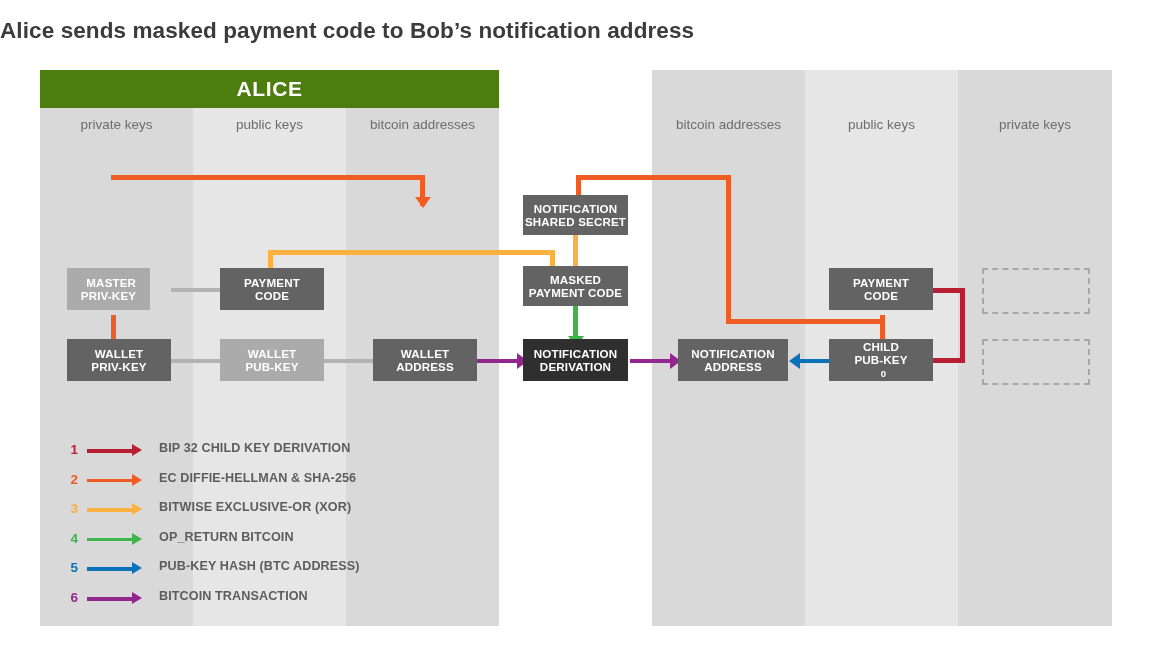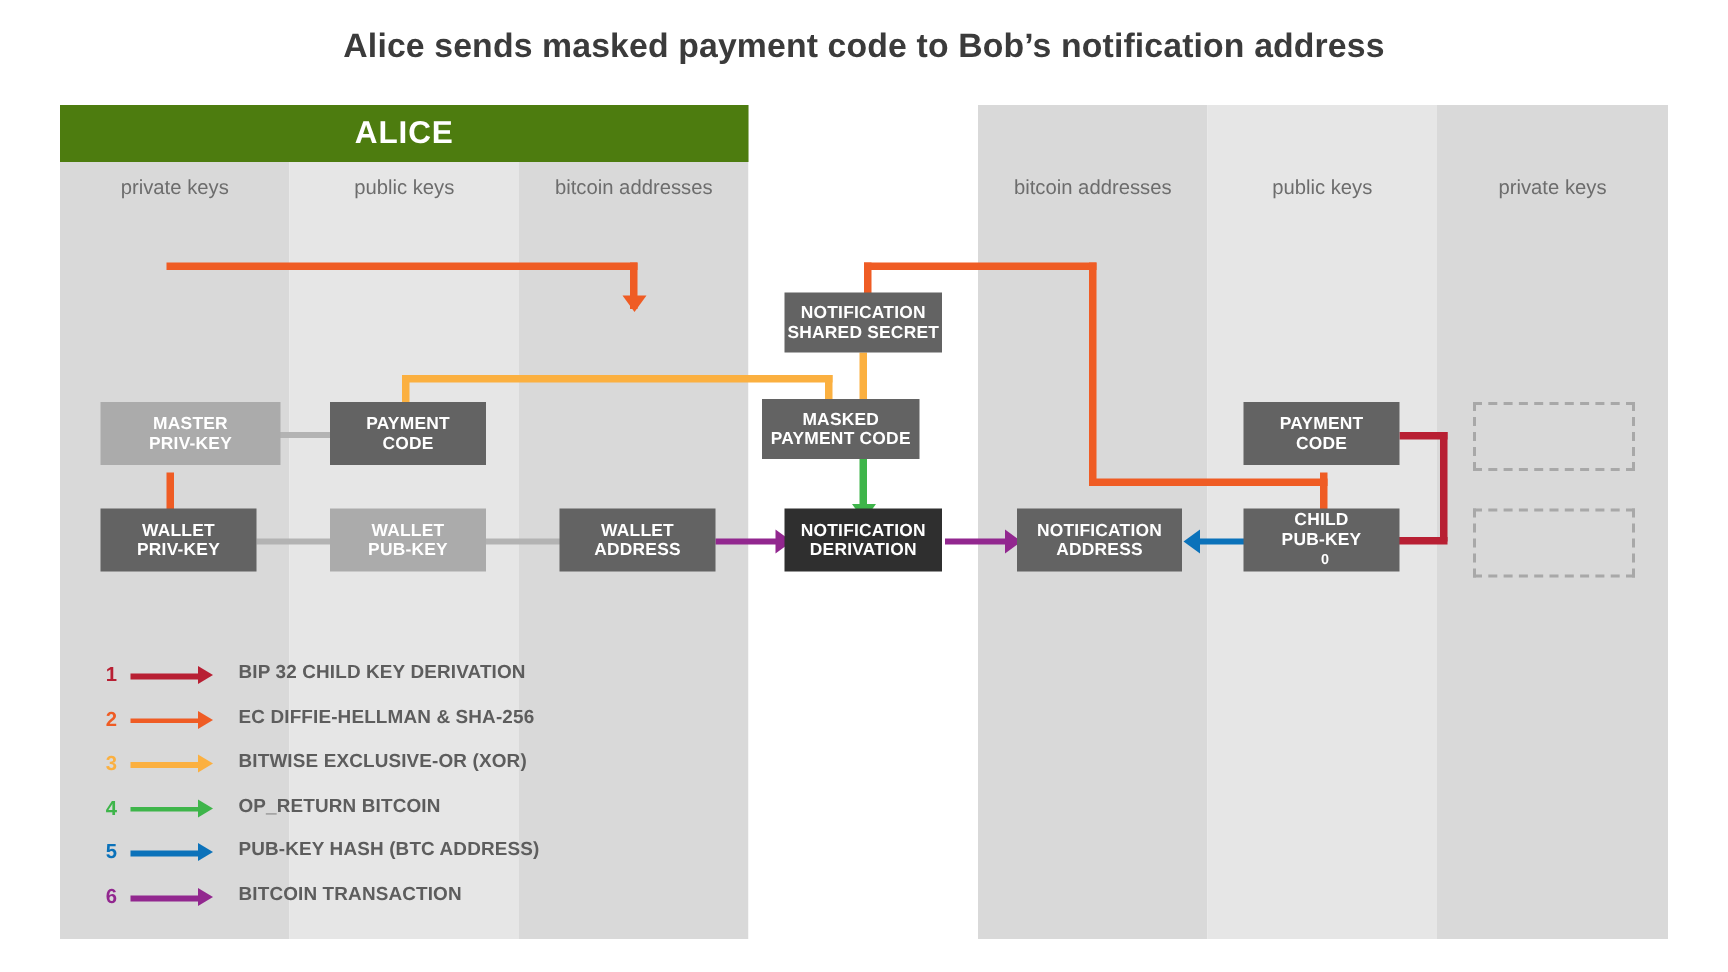--- a/index.html
+++ b/index.html
@@ -2,21 +2,21 @@
 <html><head>
 <meta charset="utf-8">
 <style>
   html,body{margin:0;padding:0;background:#fff;}
   body{width:1152px;height:648px;position:relative;
        font-family:"Liberation Sans","DejaVu Sans",sans-serif;
        -webkit-font-smoothing:antialiased;}
   #stage{position:absolute;inset:0;width:1152px;height:648px;overflow:hidden;}
 
   
-  #title{position:absolute;left:0;top:18px;width:1152px;text-align:center;
+  #title{position:absolute;left:0;top:18px;width:1152px;text-align:left;
          font-size:22.5px;font-weight:bold;color:#3b3b3b;letter-spacing:.1px;}
 
   
   #board{position:absolute;left:40px;top:70px;width:1072px;height:556px;}
 
   .col{position:absolute;top:0;height:556px;}
   .colhdr{position:absolute;top:38px;height:34px;line-height:34px;
           text-align:center;font-size:13.5px;color:#6d6d6d;font-weight:normal;}
 
   .partyband{position:absolute;top:0;height:38px;line-height:38px;
@@ -125,21 +125,21 @@
     <div class="arw right a6" style="left:630px;top:283px;"></div>
 
     <div class="seg c5" style="left:760px;top:289px;width:68px;height:4px;"></div>
     <div class="arw left a5" style="left:749px;top:283px;"></div>
 
     <div class="seg c1" style="left:893px;top:218px;width:32px;height:5px;"></div>
     <div class="seg c1" style="left:920px;top:218px;width:5px;height:73px;"></div>
     <div class="seg c1" style="left:880px;top:288px;width:45px;height:5px;"></div>
     <div class="arw left a1" style="left:869px;top:282px;"></div>
 
-    <div class="node n-light" style="left:27px;top:198px;width:120px;height:42px;">
+    <div class="node n-light" style="left:27px;top:198px;width:83px;height:42px;text-align:right;">
       <div>
           <span>MASTER</span>
           <span>PRIV-KEY</span>
         </div>
     </div>
 
     <div class="node n-mid" style="left:180px;top:198px;width:104px;height:42px;">
       <div>
           <span>PAYMENT</span>
           <span>CODE</span>
@@ -167,21 +167,21 @@
         </div>
     </div>
 
     <div class="node n-mid" style="left:483px;top:125px;width:105px;height:40px;">
       <div>
           <span>NOTIFICATION</span>
           <span>SHARED SECRET</span>
         </div>
     </div>
 
-    <div class="node n-mid" style="left:468px;top:196px;width:105px;height:40px;">
+    <div class="node n-mid" style="left:483px;top:196px;width:105px;height:40px;">
       <div>
           <span>MASKED</span>
           <span>PAYMENT CODE</span>
         </div>
     </div>
 
     <div class="node n-dark" style="left:483px;top:269px;width:105px;height:42px;">
       <div>
           <span>NOTIFICATION</span>
           <span>DERIVATION</span>

